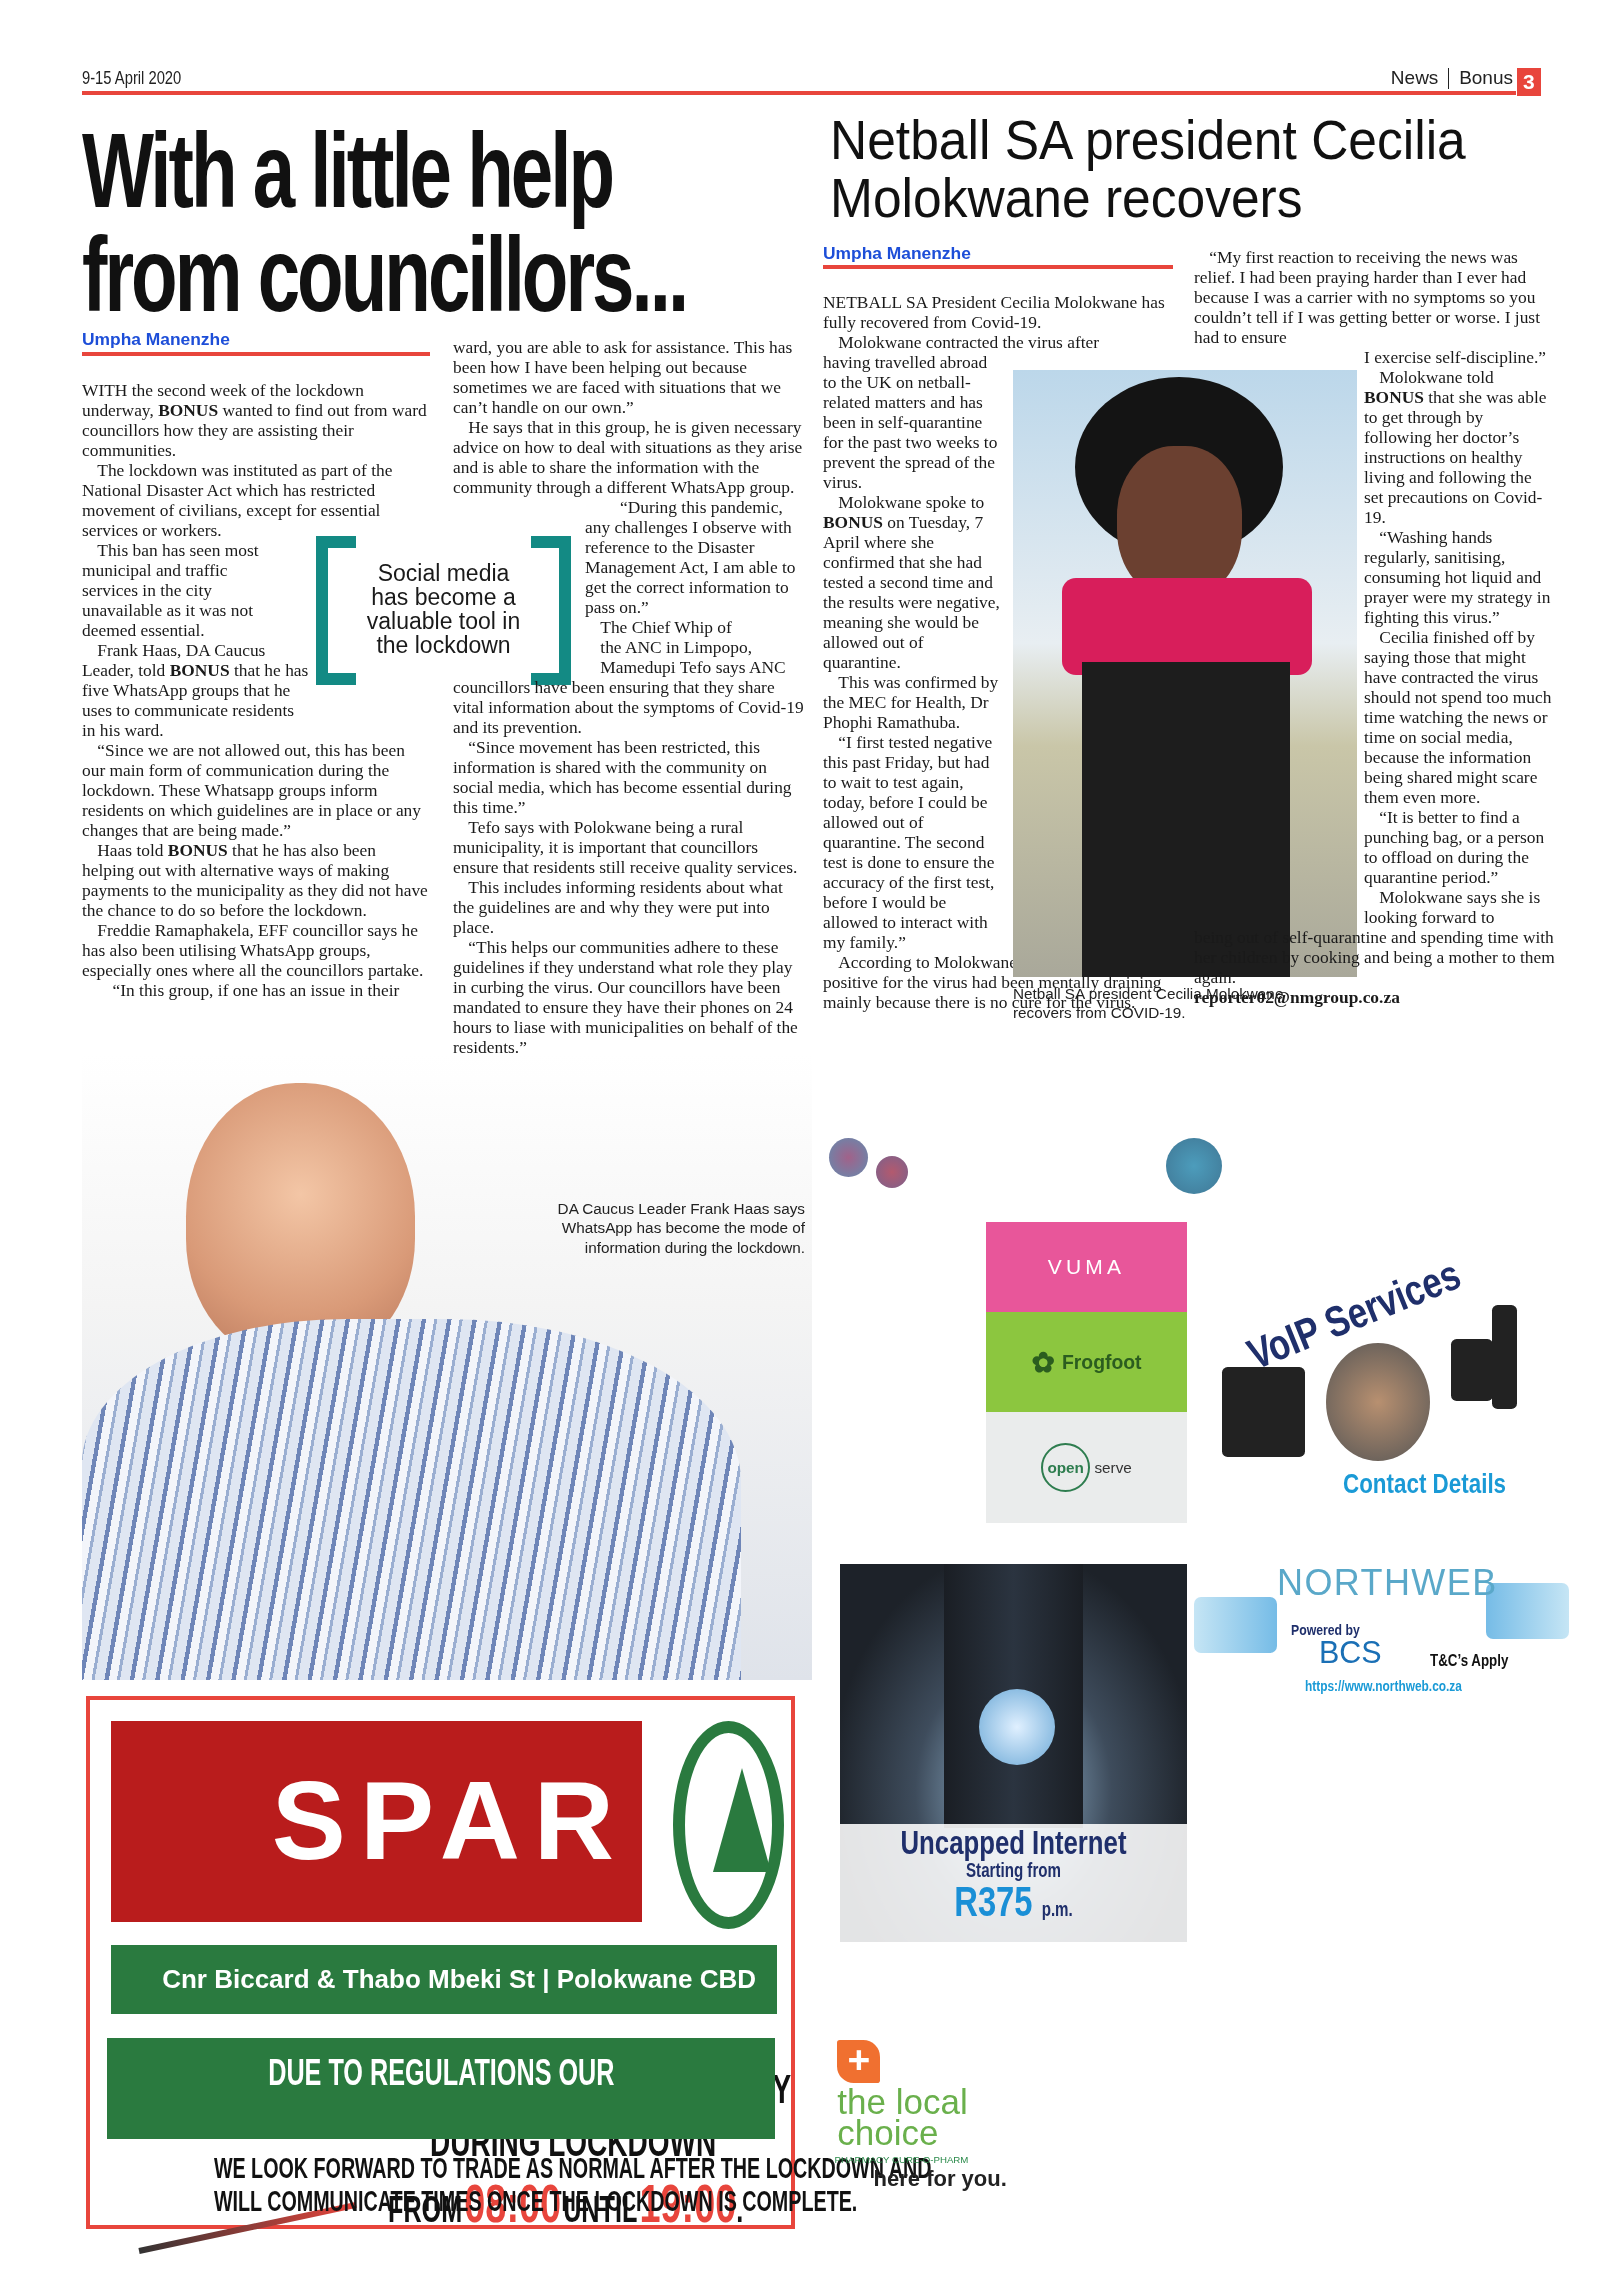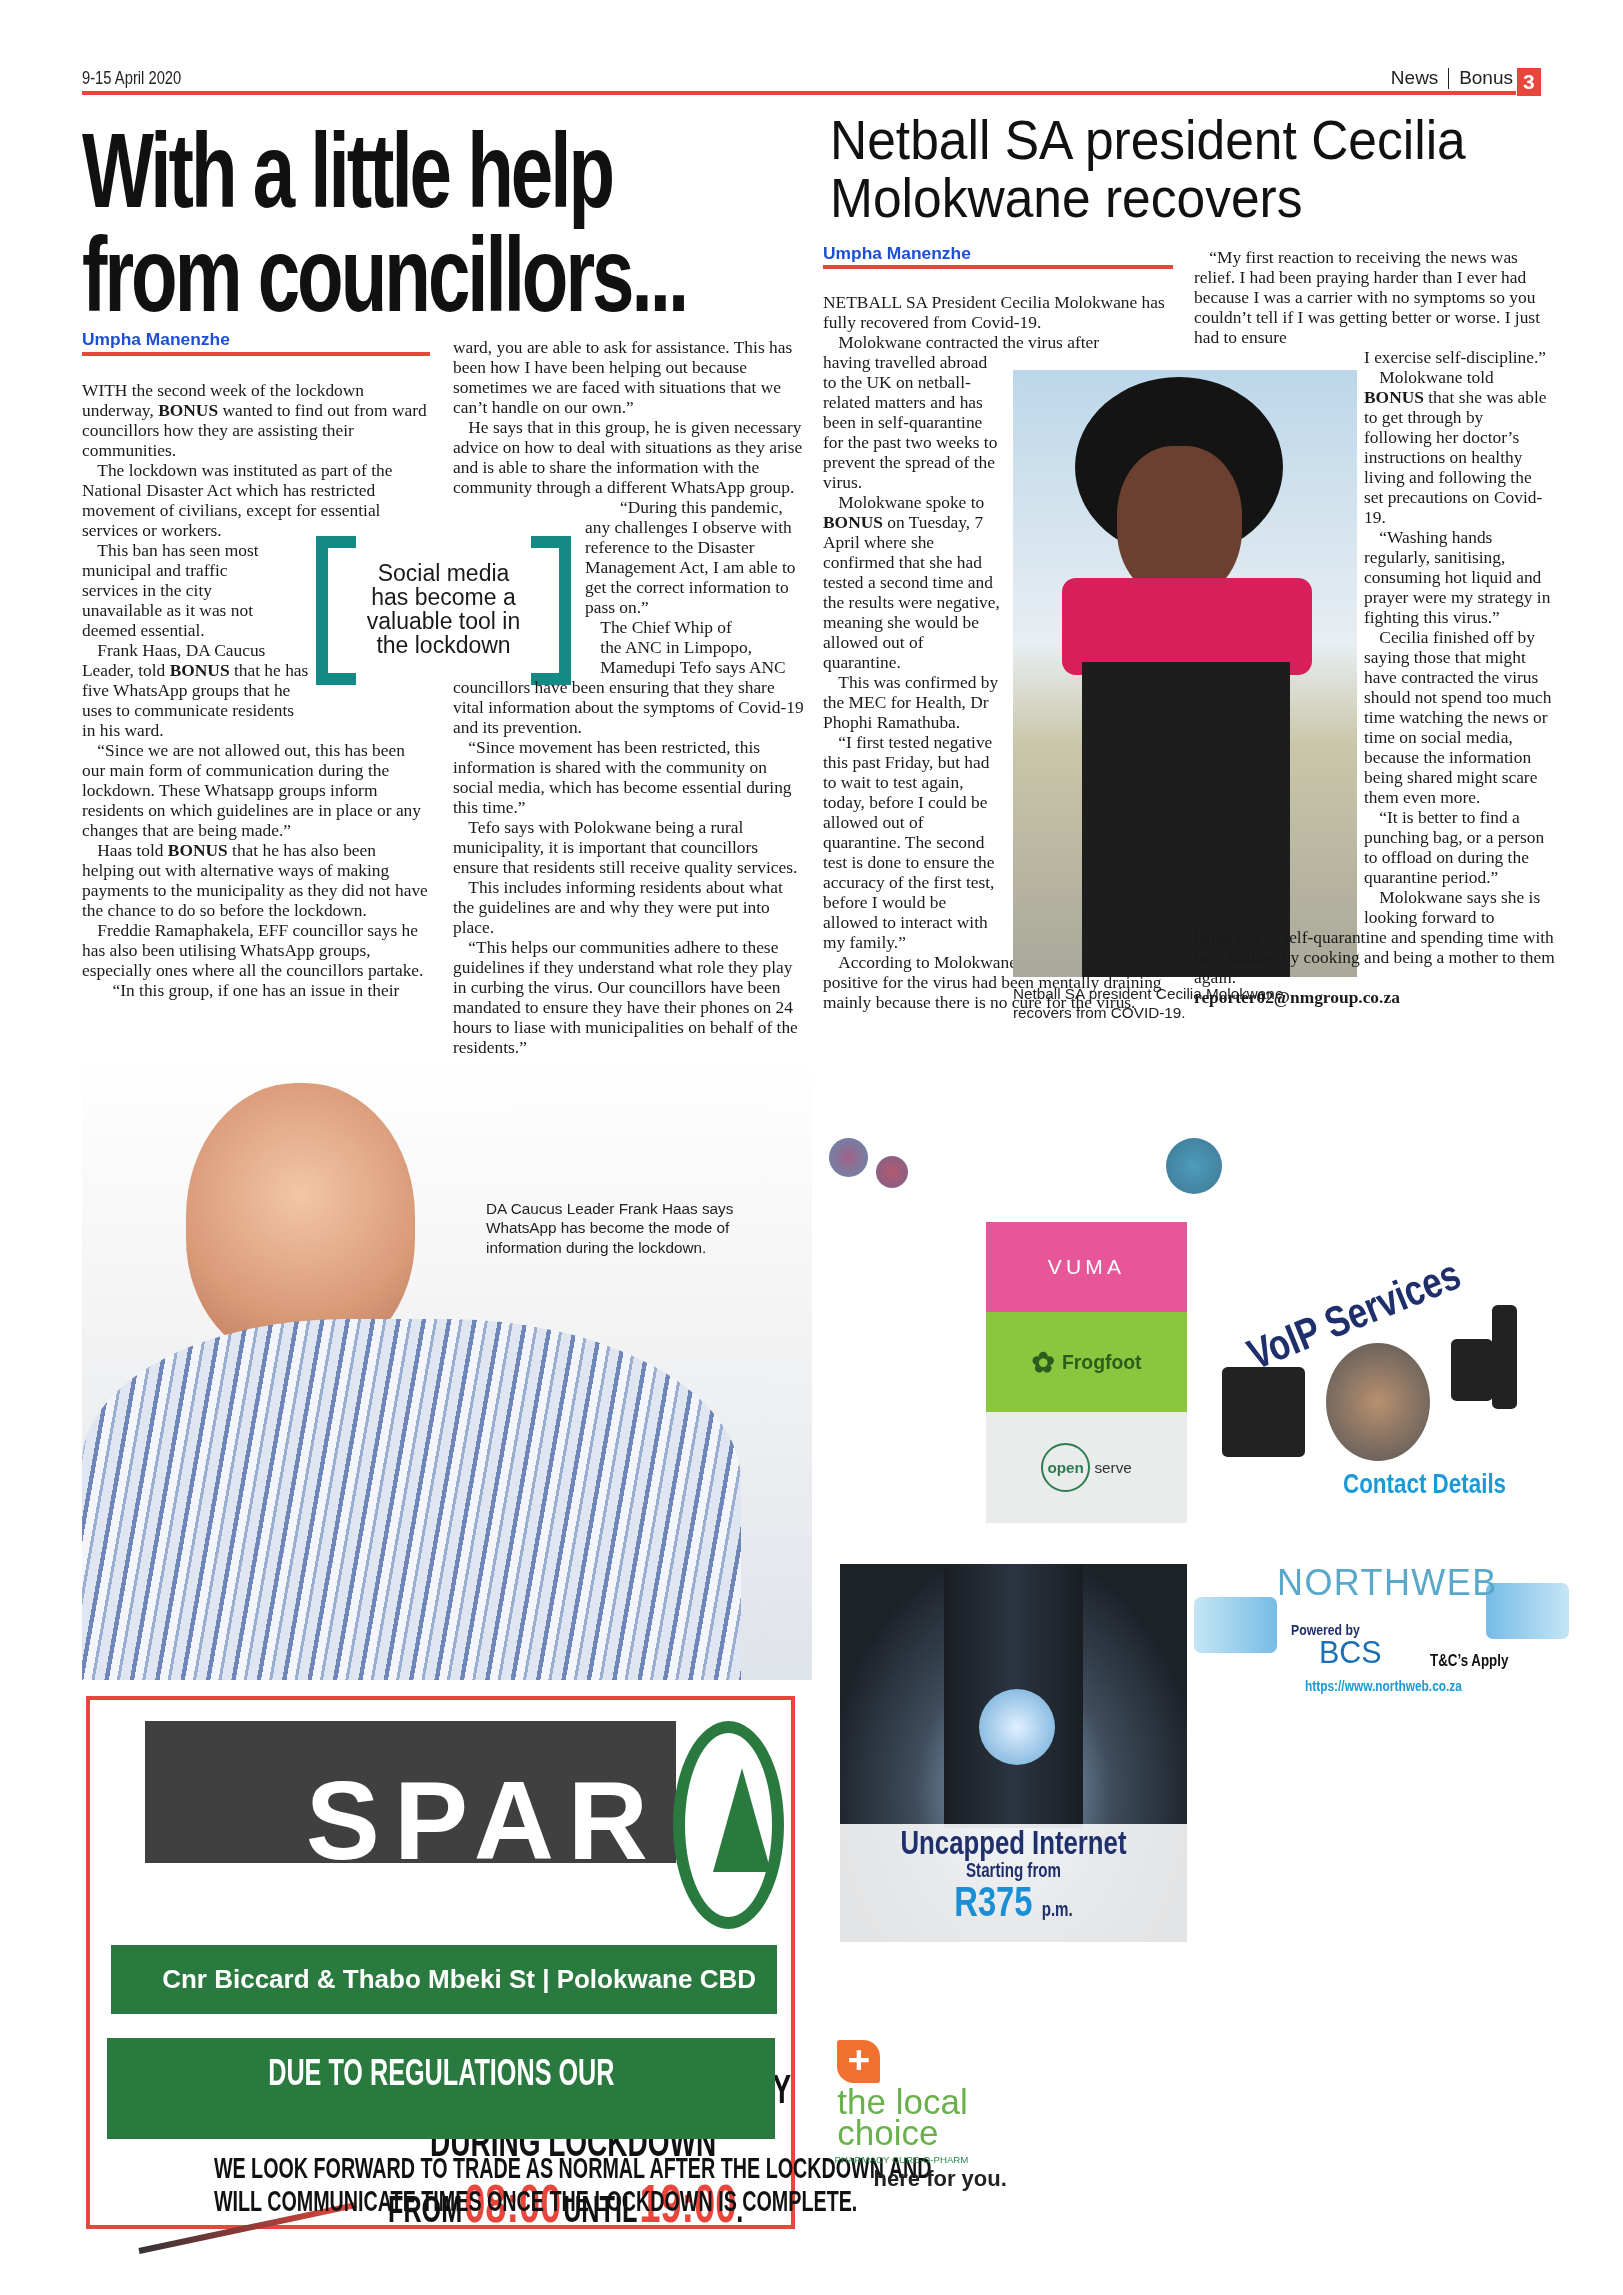--- a/index.html
+++ b/index.html
@@ -61,21 +61,21 @@
 
   .ad-northweb { left: 1194px; top: 1541px; width: 375px; height: 139px; }
   .nw-logo { position:absolute; left:83px; top:21px; font-family:"Liberation Sans",sans-serif; font-size:36px; letter-spacing:1.4px; color:#5aa8c9; font-weight:normal; }
   .nw-powered { position:absolute; left:97px; top:80px; font-family:"Liberation Sans",sans-serif; font-weight:bold; font-size:15.3px; color:#1f2f6b; transform:scaleX(0.8); transform-origin:left; }
   .nw-bcs { position:absolute; left:125px; top:94px; font-family:"Liberation Sans",sans-serif; font-size:30.5px; color:#1a6fb5; }
   .nw-tc { position:absolute; left:236px; top:110px; font-family:"Liberation Sans",sans-serif; font-weight:bold; font-size:16.7px; color:#111; transform:scaleX(0.8); transform-origin:left; }
   .nw-url { position:absolute; left:111px; top:137px; font-family:"Liberation Sans",sans-serif; font-weight:bold; font-size:14px; color:#1a9ad6; transform:scaleX(0.85); transform-origin:left; }
 
   
   .ad-spar { left: 86px; top: 1696px; width: 709px; height: 533px; border: 4.2px solid #e8453c; }
-  .spar-red { position:absolute; left:21px; top:21px; width:531px; height:142px; background:#404040; color:#fff; font-family:"Liberation Sans",sans-serif; font-weight:bold; font-size:111px; letter-spacing:14px; text-align:right; padding-right:14px; line-height:201px;margin-left:34px; }
+  .spar-red { position:absolute; left:21px; top:21px; width:531px; height:201px; background:#b91c1c; color:#fff; font-family:"Liberation Sans",sans-serif; font-weight:bold; font-size:111px; letter-spacing:14px; text-align:right; padding-right:14px; line-height:201px; }
   .spar-logo { position:absolute; left:583px; top:21px; width:111px; height:208px; border:12.5px solid #2a7a3f; border-radius:50%; }
   .spar-tree { position:absolute; left:28px; top:35px; width:0; height:0; border-left:29px solid transparent; border-right:29px solid transparent; border-bottom:104px solid #2a7a3f; }
   .spar-green { position:absolute; left:21px; top:245px; width:666px; height:69px; background:#2a7a3f; color:#fff; font-family:"Liberation Sans",sans-serif; font-weight:bold; font-size:26px; text-align:right; padding-right:21px; line-height:69px; }
   .spar-open { position:absolute; left:264px; top:351px; font-family:"Liberation Sans",sans-serif; font-weight:bold; white-space:nowrap; transform:scaleX(0.7); transform-origin:left; }
   .spar-open .red { color:#e8453c; font-size:56px; }
   .spar-open .blk { color:#111; font-size:40px; }
   .spar-line2 { position:absolute; left:340px; top:420px; font-family:"Liberation Sans",sans-serif; font-weight:bold; font-size:40px; color:#111; transform:scaleX(0.7); transform-origin:left; white-space:nowrap; }
   .spar-line3 { position:absolute; left:298px; top:472px; font-family:"Liberation Sans",sans-serif; font-weight:bold; white-space:nowrap; transform:scaleX(0.7); transform-origin:left; }
   .spar-line3 .blk { font-size:36px; color:#111; }
   .spar-line3 .red { font-size:54px; color:#e8453c; }
@@ -126,21 +126,21 @@
   <p>Tefo says with Polokwane being a rural municipality, it is important that councillors ensure that residents still receive quality services.</p>
   <p>This includes informing residents about what the guidelines are and why they were put into place.</p>
   <p>“This helps our communities adhere to these guidelines if they understand what role they play in curbing the virus. Our councillors have been mandated to ensure they have their phones on 24 hours to liase with municipalities on behalf of the residents.”</p>
   <p class="email">reporter02@nmgroup.co.za</p>
 </div>
 
 <div class="abs photo-haas">
   <div style="position:absolute;left:104px;top:28px;width:229px;height:278px;border-radius:48% 48% 44% 44%;background:radial-gradient(circle at 50% 40%,#f3c6a6 0%,#d99a78 60%,#b7765a 100%);"></div>
   <div style="position:absolute;left:0;top:264px;width:659px;height:361px;background:repeating-linear-gradient(100deg,#dfe6f2 0 9.7px,#6f86b8 9.7px 14px,#f3f5fa 14px 22px,#9aaed1 22px 25px);border-radius:40% 45% 0 0;"></div>
 </div>
-<div class="abs caption" style="left:486px;top:1199px;width:319px;">DA Caucus Leader Frank Haas says WhatsApp has become the mode of information during the lockdown.</div>
+<div class="abs caption" style="left:486px;top:1199px;width:319px;text-align:right;">DA Caucus Leader Frank Haas says WhatsApp has become the mode of information during the lockdown.</div>
 
 <div class="abs hl-right">
   <div>Netball SA president Cecilia</div>
   <div>Molokwane recovers</div>
 </div>
 
 <div class="abs byline" style="left:823px;top:243px;">Umpha Manenzhe</div>
 <div class="abs byline-rule" style="left:823px;top:265px;width:350px;"></div>
 
 <div class="abs col" style="left:823px;top:292px;width:354px;">

